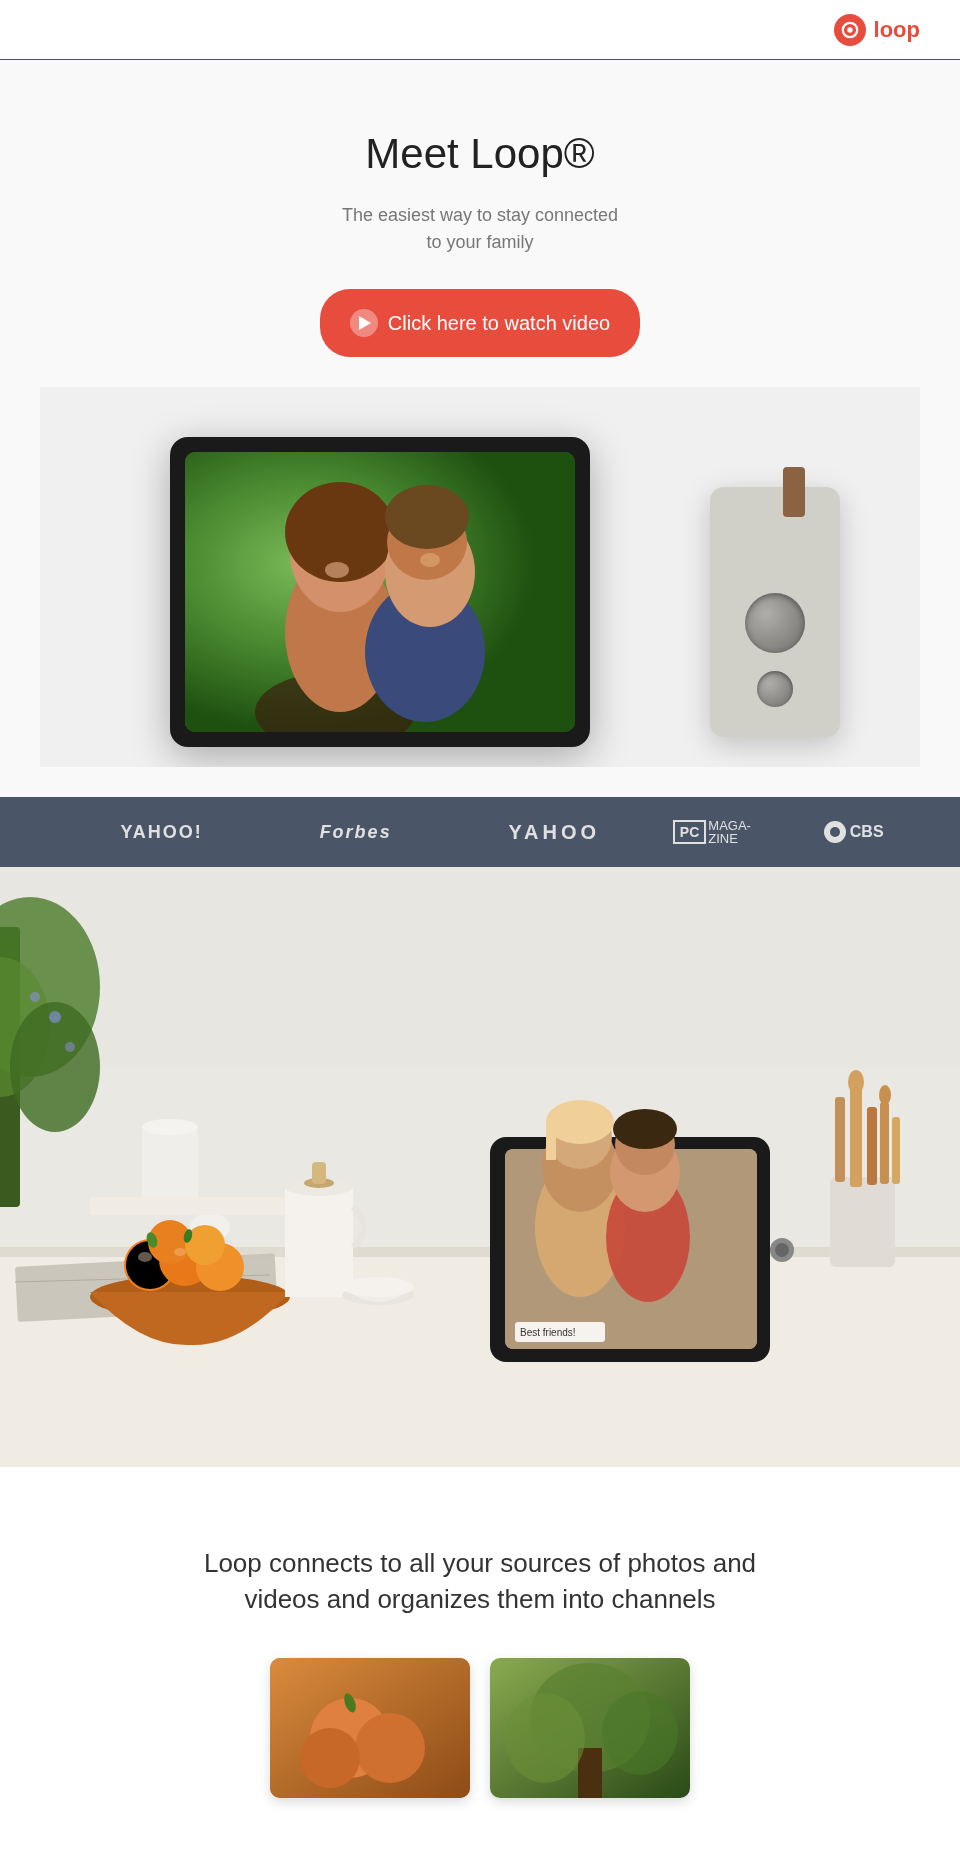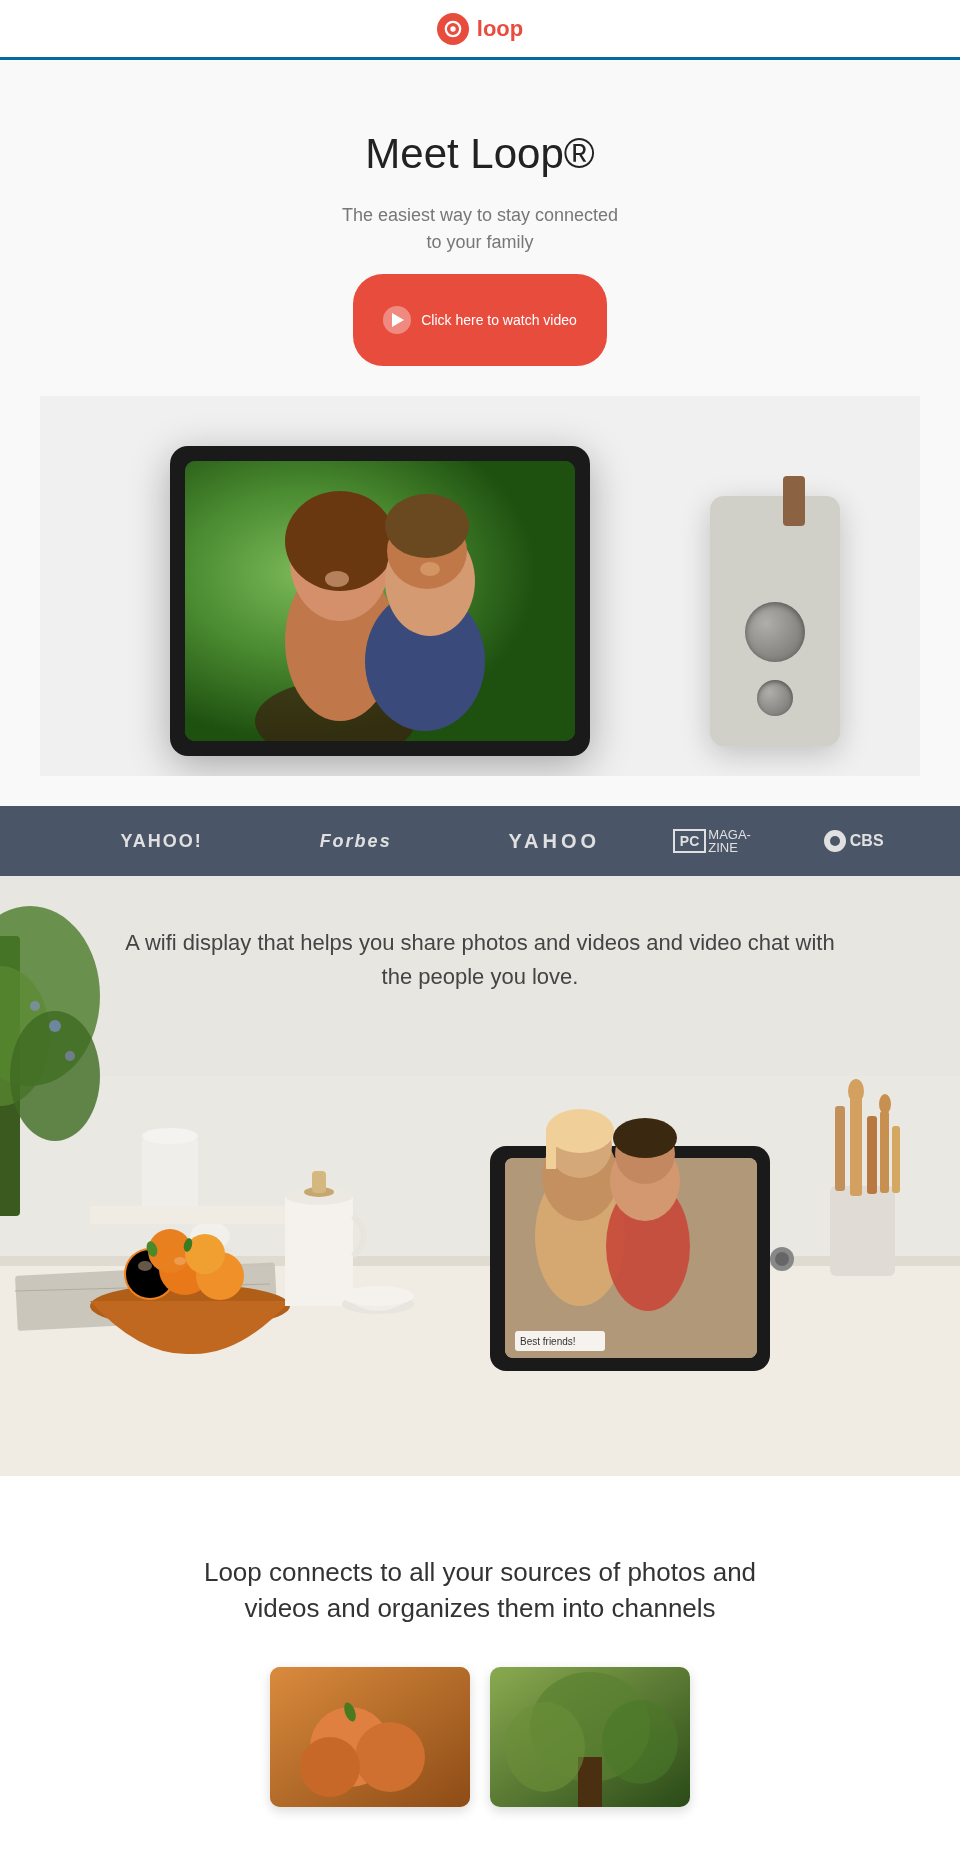--- a/index.html
+++ b/index.html
@@ -1,46 +1,46 @@
 <!DOCTYPE html>
 <html><head>
   <meta charset="utf-8">
   <style>
     * { margin: 0; padding: 0; box-sizing: border-box; }
     body { font-family: -apple-system, BlinkMacSystemFont, 'Segoe UI', Helvetica, Arial, sans-serif; background: #fff; width: 960px; }
 
     
     nav {
-      display: flex; align-items: center; justify-content: center;
+      display: flex; align-items: center; justify-content: flex-end;
       padding: 4px 40px; height: 60px; background: #fff;
-      border-bottom: 3px solid #0369a1;
+      border-bottom: 1px solid #0369a1;
     }
     .nav-logo { display: flex; align-items: center; gap: 8px; }
     .nav-logo-icon {
       width: 32px; height: 32px; background: #e84c3d; border-radius: 50%;
       display: flex; align-items: center; justify-content: center; color: #fff; font-size: 14px;
     }
     .nav-logo-text { color: #e84c3d; font-size: 22px; font-weight: 600; }
     .nav-links { display: flex; align-items: center; gap: 30px; }
     .nav-link { color: #333; text-decoration: none; font-size: 15px; }
     .nav-preorder {
       border: 1.5px solid #e84c3d; color: #e84c3d; background: transparent;
       padding: 7px 18px; border-radius: 20px; font-size: 14px; cursor: pointer;
     }
 
     
     .hero {
       text-align: center; padding: 70px 40px 30px; background: #f9f9f9;
     }
     .hero h1 { font-size: 42px; font-weight: 400; color: #222; margin-bottom: 24px; }
-    .hero p { font-size: 18px; color: #777; line-height: 1.5; margin-bottom: 18px; }
+    .hero p { font-size: 18px; color: #777; line-height: 1.5; margin-bottom: 33px; }
     .watch-video-btn {
       display: inline-flex; align-items: center; gap: 10px;
       background: #e84c3d; color: #fff; border: none; border-radius: 30px;
-      padding: 32px 30px; font-size: 14px; font-weight: 500; cursor: pointer;
+      padding: 20px 30px; font-size: 20px; font-weight: 500; cursor: pointer;
     }
     .play-icon {
       width: 28px; height: 28px; background: rgba(255,255,255,0.35);
       border-radius: 50%; display: flex; align-items: center; justify-content: center; flex-shrink: 0;
     }
     .play-triangle {
       width: 0; height: 0;
       border-top: 7px solid transparent;
       border-bottom: 7px solid transparent;
       border-left: 12px solid #fff;
@@ -329,23 +329,20 @@
       <rect x="850" y="220" width="12" height="100" fill="#d4a060" rx="3"></rect>
       <ellipse cx="856" cy="215" rx="8" ry="12" fill="#d4a060"></ellipse>
       <rect x="867" y="240" width="10" height="78" fill="#b87840" rx="3"></rect>
       <rect x="880" y="235" width="9" height="82" fill="#c89050" rx="3"></rect>
       <ellipse cx="885" cy="228" rx="6" ry="10" fill="#c89050"></ellipse>
 
       <rect x="892" y="250" width="8" height="67" fill="#d4a860" rx="3"></rect>
     </svg>
   </div>
 
-  <div class="feature-text">
-    <p>A wifi display that helps you share photos and videos and video chat with the people you love.</p>
-  </div>
 </section>
 
 <section class="connect-section">
   <p>
     <span>Loop connects to all your sources of photos and</span><br>
     <span>videos and organizes them into channels</span>
   </p>
 
   <div class="thumbnails">
     <div class="thumb">

